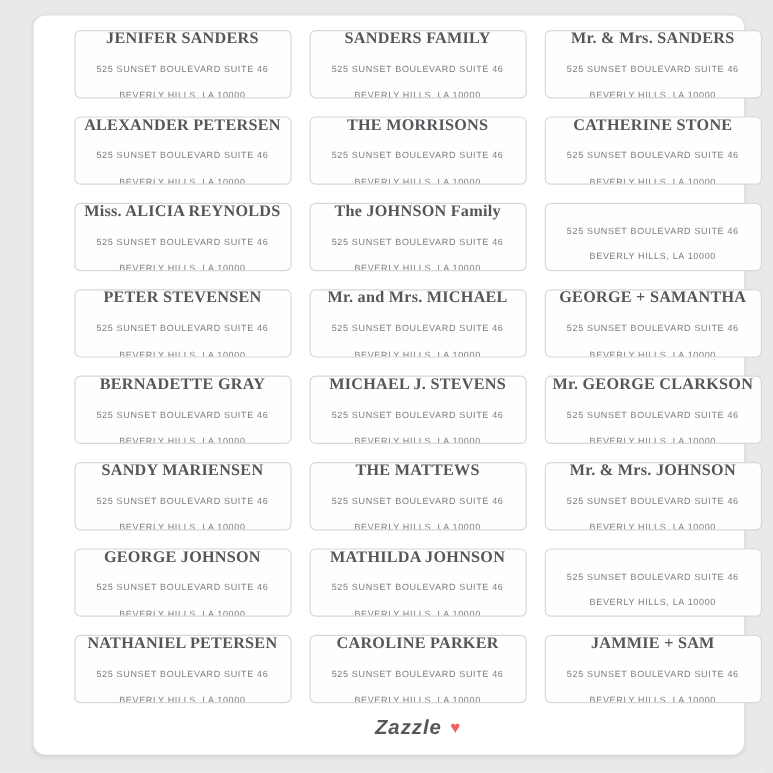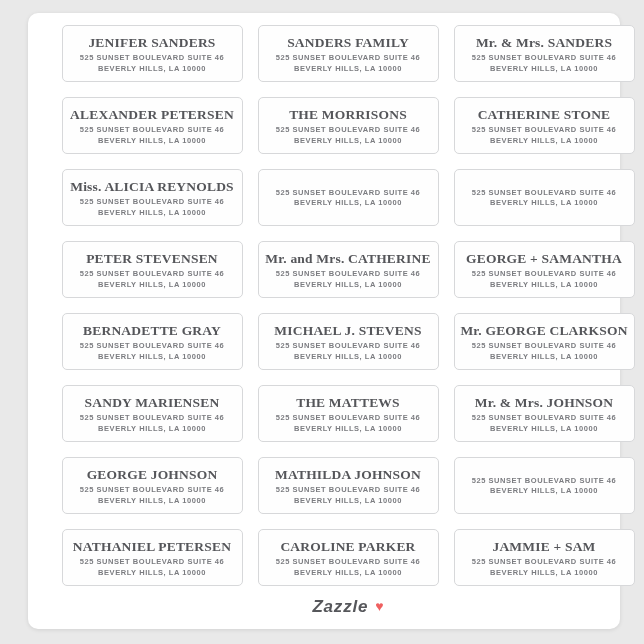--- a/index.html
+++ b/index.html
@@ -51,25 +51,26 @@
     font-size: 13.5px;
     font-weight: 600;
     color: #55565a;
     letter-spacing: 0.2px;
     white-space: nowrap;
     line-height: 17px;
     margin-bottom: 2px;
   }
   .label-addr {
     font-size: 7.5px;
-    font-weight: bold;
+    font-weight: normal;
     color: #7b7c80;
     letter-spacing: 0.55px;
     white-space: nowrap;
     line-height: 10.5px;
+    margin-top: 11px;
   }
   .footer {
     position: absolute;
     left: 0; bottom: 12px;
     width: 592px;
     display: flex;
     align-items: center;
     justify-content: center;
     gap: 7px;
     padding-left: 48px;
@@ -130,37 +131,38 @@
     <div class="label-addr">BEVERLY HILLS, LA 10000</div>
   </div>
 
   <div class="address-label">
     <div class="label-name">Miss. ALICIA REYNOLDS</div>
     <div class="label-addr">525 SUNSET BOULEVARD SUITE 46</div>
     <div class="label-addr">BEVERLY HILLS, LA 10000</div>
   </div>
 
   <div class="address-label">
+    <div class="label-name">The JOHNSON Family</div>
     <div class="label-addr">525 SUNSET BOULEVARD SUITE 46</div>
     <div class="label-addr">BEVERLY HILLS, LA 10000</div>
   </div>
 
   <div class="address-label">
     <div class="label-addr">525 SUNSET BOULEVARD SUITE 46</div>
     <div class="label-addr">BEVERLY HILLS, LA 10000</div>
   </div>
 
   <div class="address-label">
     <div class="label-name">PETER STEVENSEN</div>
     <div class="label-addr">525 SUNSET BOULEVARD SUITE 46</div>
     <div class="label-addr">BEVERLY HILLS, LA 10000</div>
   </div>
 
   <div class="address-label">
-    <div class="label-name">Mr. and Mrs. CATHERINE</div>
+    <div class="label-name">Mr. and Mrs. MICHAEL</div>
     <div class="label-addr">525 SUNSET BOULEVARD SUITE 46</div>
     <div class="label-addr">BEVERLY HILLS, LA 10000</div>
   </div>
 
   <div class="address-label">
     <div class="label-name">GEORGE + SAMANTHA</div>
     <div class="label-addr">525 SUNSET BOULEVARD SUITE 46</div>
     <div class="label-addr">BEVERLY HILLS, LA 10000</div>
   </div>
 

